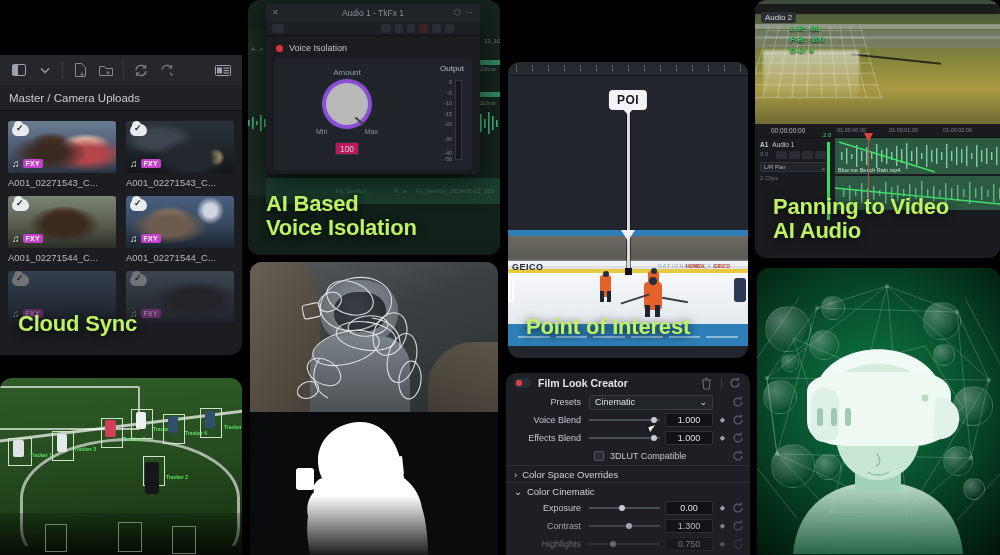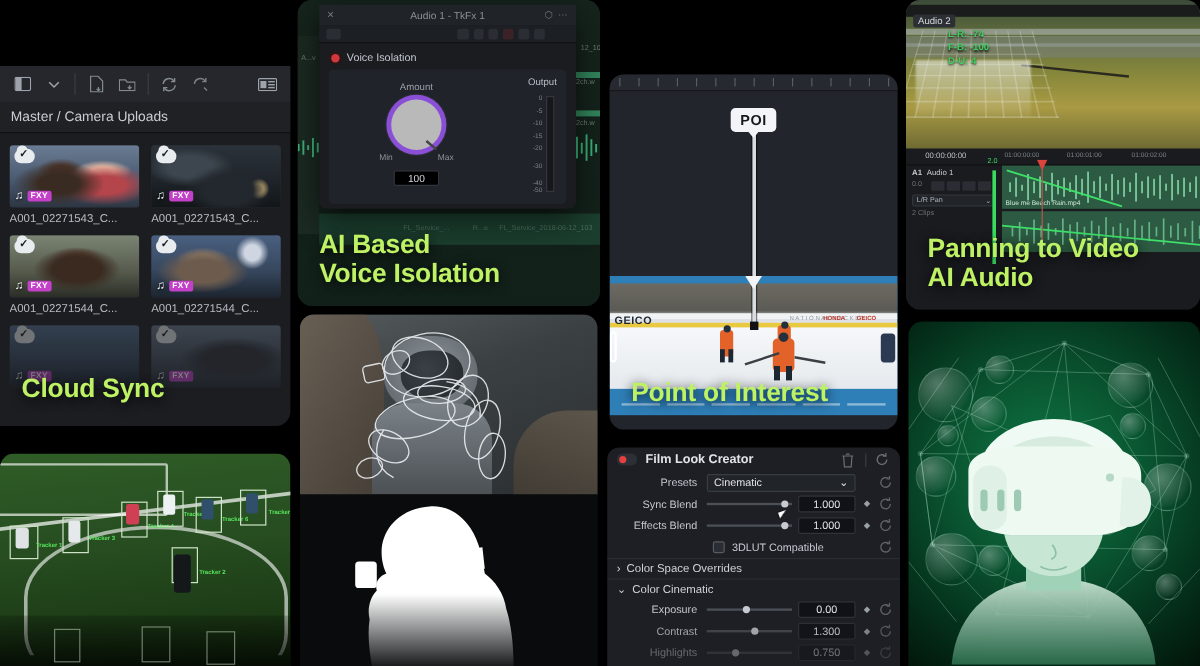--- a/index.html
+++ b/index.html
@@ -52,21 +52,21 @@
   .pill { height:9px; border-radius:2px; background:#2a2d33;}
   .vi-title { display:flex; align-items:center; gap:6px; padding:7px 10px 3px; font-size:9px; color:#c2c6cd;}
   .reddot { width:7px; height:7px; border-radius:50%; background:#d2373c; box-shadow:0 0 0 2px #2a1618;}
   .vi-body { margin:2px 8px 8px; background:#202329; border-radius:4px; height:112px; position:relative;}
   .knobwrap { position:absolute; left:0; right:52px; top:0; bottom:0; }
   .knoblabel { text-align:center; font-size:8px; color:#9aa0a8; padding-top:10px;}
   .knob { position:relative; width:42px; height:42px; margin:6px auto 0; border-radius:50%;
      background:#b9b9b9; box-shadow:0 0 0 4px #8a4fd6, 0 0 0 5px #2a2d33;}
   .knob .ptr { position:absolute; right:3px; bottom:3px; width:11px; height:2px; background:#444; transform:rotate(40deg);}
   .minmax { display:flex; justify-content:space-between; width:62px; margin:3px auto 0; font-size:7px; color:#8e949c;}
-  .numbox { width:38px; height:13px; margin:7px auto 0; background:#000000; border:1px solid #32363c;
+  .numbox { width:24px; height:13px; margin:7px auto 0; background:#be185d; border:1px solid #32363c;
      border-radius:2px; font-size:8.5px; color:#d3d6db; display:flex; align-items:center; justify-content:center;}
   .outwrap { position:absolute; right:6px; top:6px; width:44px; bottom:6px; }
   .outlabel { font-size:8px; color:#b9bec6; text-align:right; padding-right:2px;}
   .meter { position:absolute; right:4px; top:16px; bottom:4px; width:7px; background:#15171b; border:1px solid #33373d;}
   .scale { position:absolute; right:14px; top:16px; bottom:4px; width:18px; font-size:5.5px; color:#7d828a; text-align:right;}
   .scale div { line-height:1; }
   .tl-labels { position:absolute; font-size:6px; color:#6f7d76;}
 
   
   #p-poi { left:508px; top:62px; width:240px; height:296px; background:#22252b; }
@@ -479,21 +479,21 @@
       <div style="position:absolute;inset:0;background:linear-gradient(180deg,#3c4b3a 0%,#5e6b3c 22%,#8b8a3c 52%,#a99a43 72%,#6e6a33 100%)"></div>
       <div style="position:absolute;left:0;right:0;top:4px;height:10px;background:#191c1a"></div>
       <div style="position:absolute;left:0;right:0;top:24px;height:5px;background:#b9bfc4;opacity:.55"></div>
       <div style="position:absolute;left:0;right:0;top:36px;height:3px;background:#cfd4d8;opacity:.45"></div>
       <div style="position:absolute;left:0;right:0;top:30px;height:18px;background:#7a8380;opacity:.55"></div>
       <div style="position:absolute;left:96px;top:58px;width:90px;height:2px;background:#2b2a1e;transform:rotate(6deg)"></div>
       <div class="aa-grid"></div>
       <div style="position:absolute;left:8px;top:50px;width:96px;height:48px;background:linear-gradient(180deg,rgba(255,255,255,.55),rgba(255,255,255,.05));filter:blur(1px)"></div>
       <div class="aa-tag">Audio 2</div>
       <div class="aa-vals">
-        <div>L-R: -74</div>
+        <div>L-R: -86</div>
         <div>F-B: -100</div>
         <div>D-U: 4</div>
       </div>
     </div>
 
     <div class="aa-tl">
       <div class="aa-tlhead">
         <div class="aa-tc">00:00:00:00</div>
         <div class="aa-ruler">
           <span class="aa-rt" style="left:2px">01:00:00:00</span>
@@ -724,21 +724,21 @@
       <span class="kf"></span>
       <span class="rst">
         <svg width="12" height="12" viewBox="0 0 12 12">
             <path d="M10 6a4 4 0 1 1-1.6-3.2" fill="none" stroke="#8b9099" stroke-width="1.1"></path>
             <path d="M9.2 0.6v2.4H6.8" fill="none" stroke="#8b9099" stroke-width="1.1"></path>
           </svg>
       </span>
     </div>
 
     <div class="flc-row">
-      <span class="flc-lbl">Sync Blend</span>
+      <span class="flc-lbl">Voice Blend</span>
       <span class="slider">
           <i class="rail"></i>
           <i class="knb" style="left:88%"></i>
         </span>
       <span class="valbox">1.000</span>
       <span class="kf">◆</span>
       <span class="rst">
         <svg width="12" height="12" viewBox="0 0 12 12">
             <path d="M10 6a4 4 0 1 1-1.6-3.2" fill="none" stroke="#8b9099" stroke-width="1.1"></path>
             <path d="M9.2 0.6v2.4H6.8" fill="none" stroke="#8b9099" stroke-width="1.1"></path>

